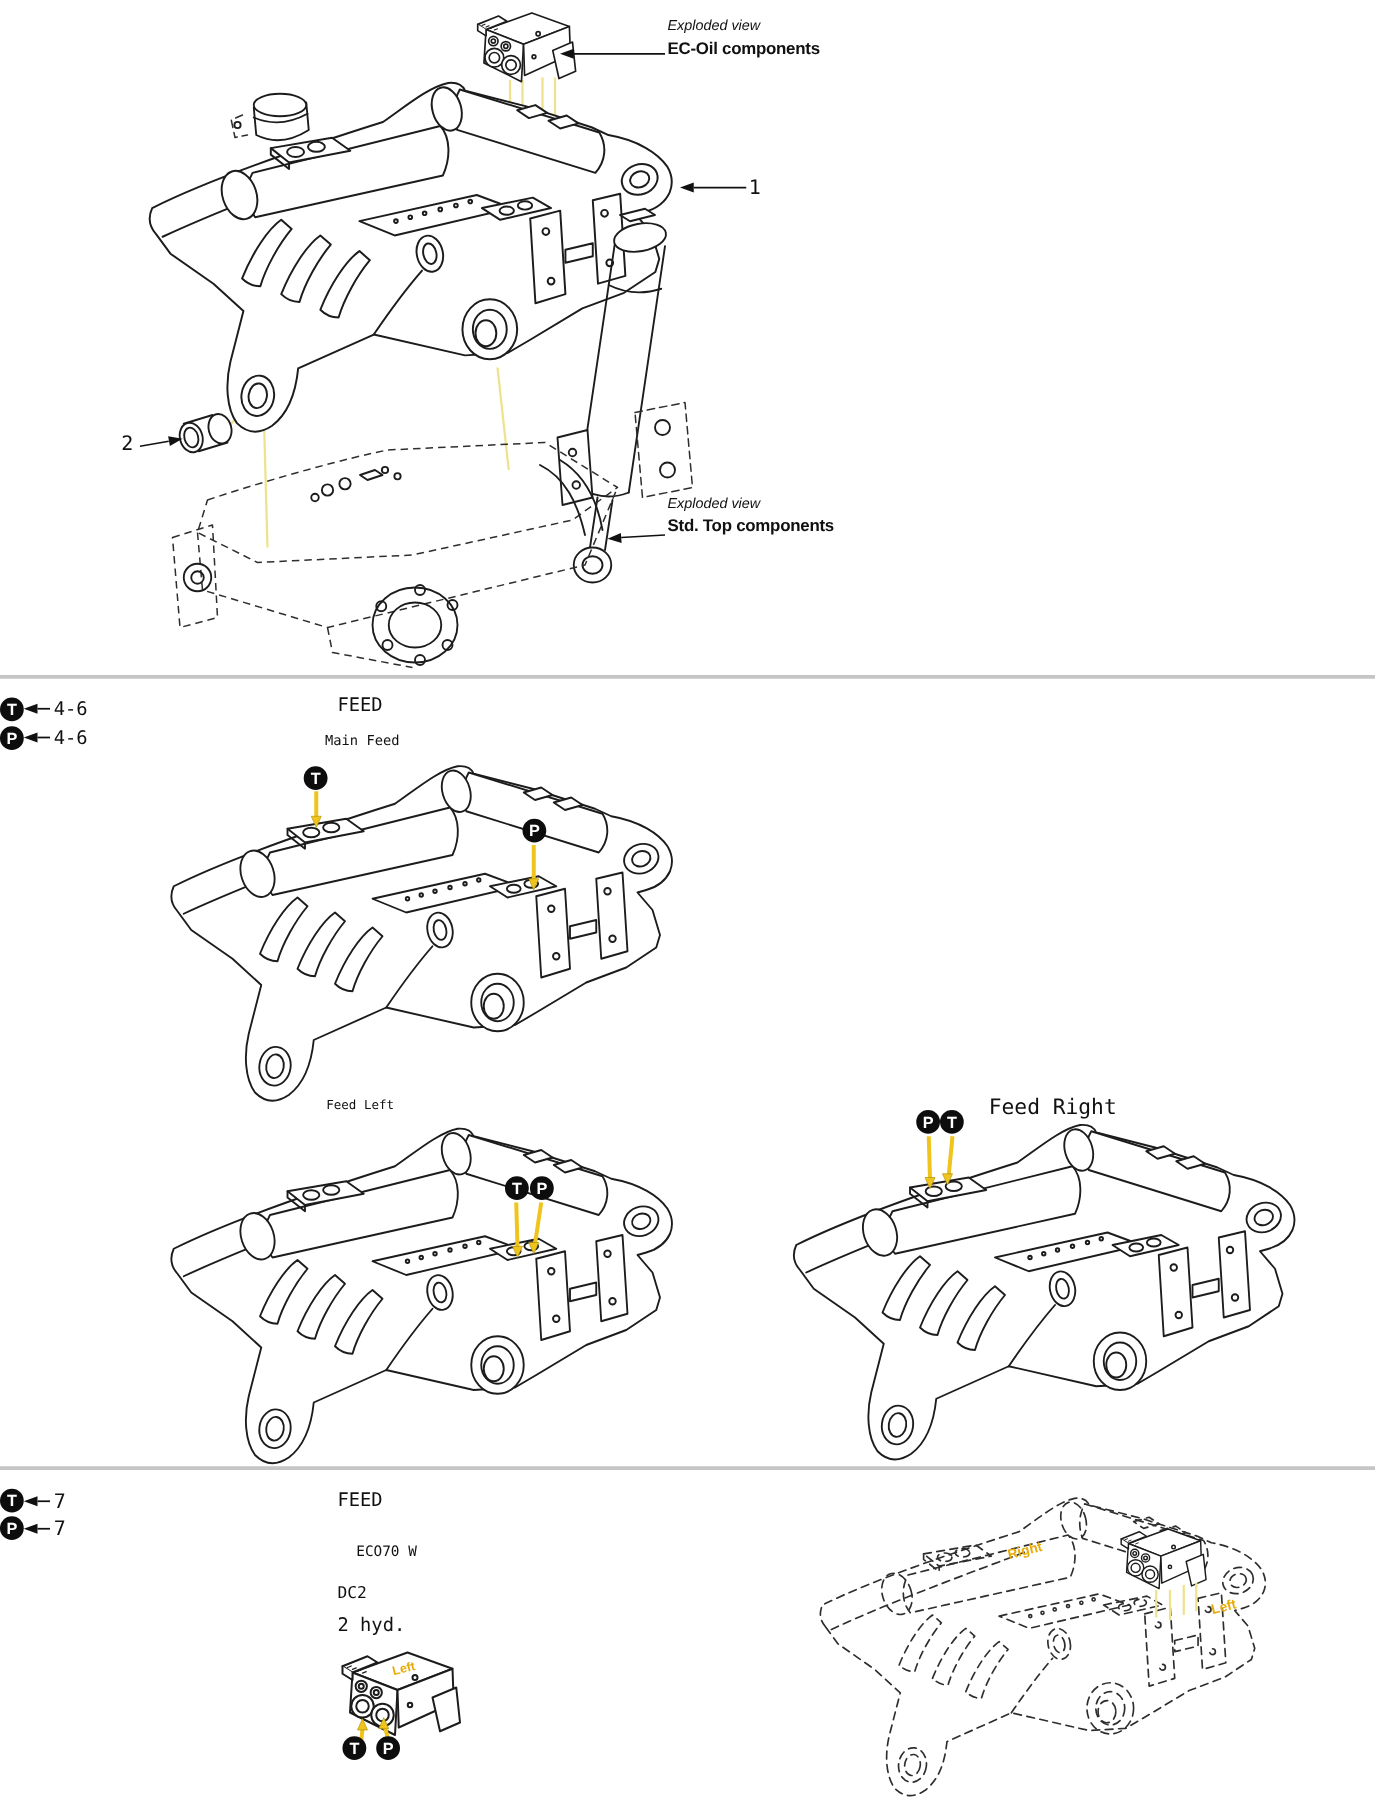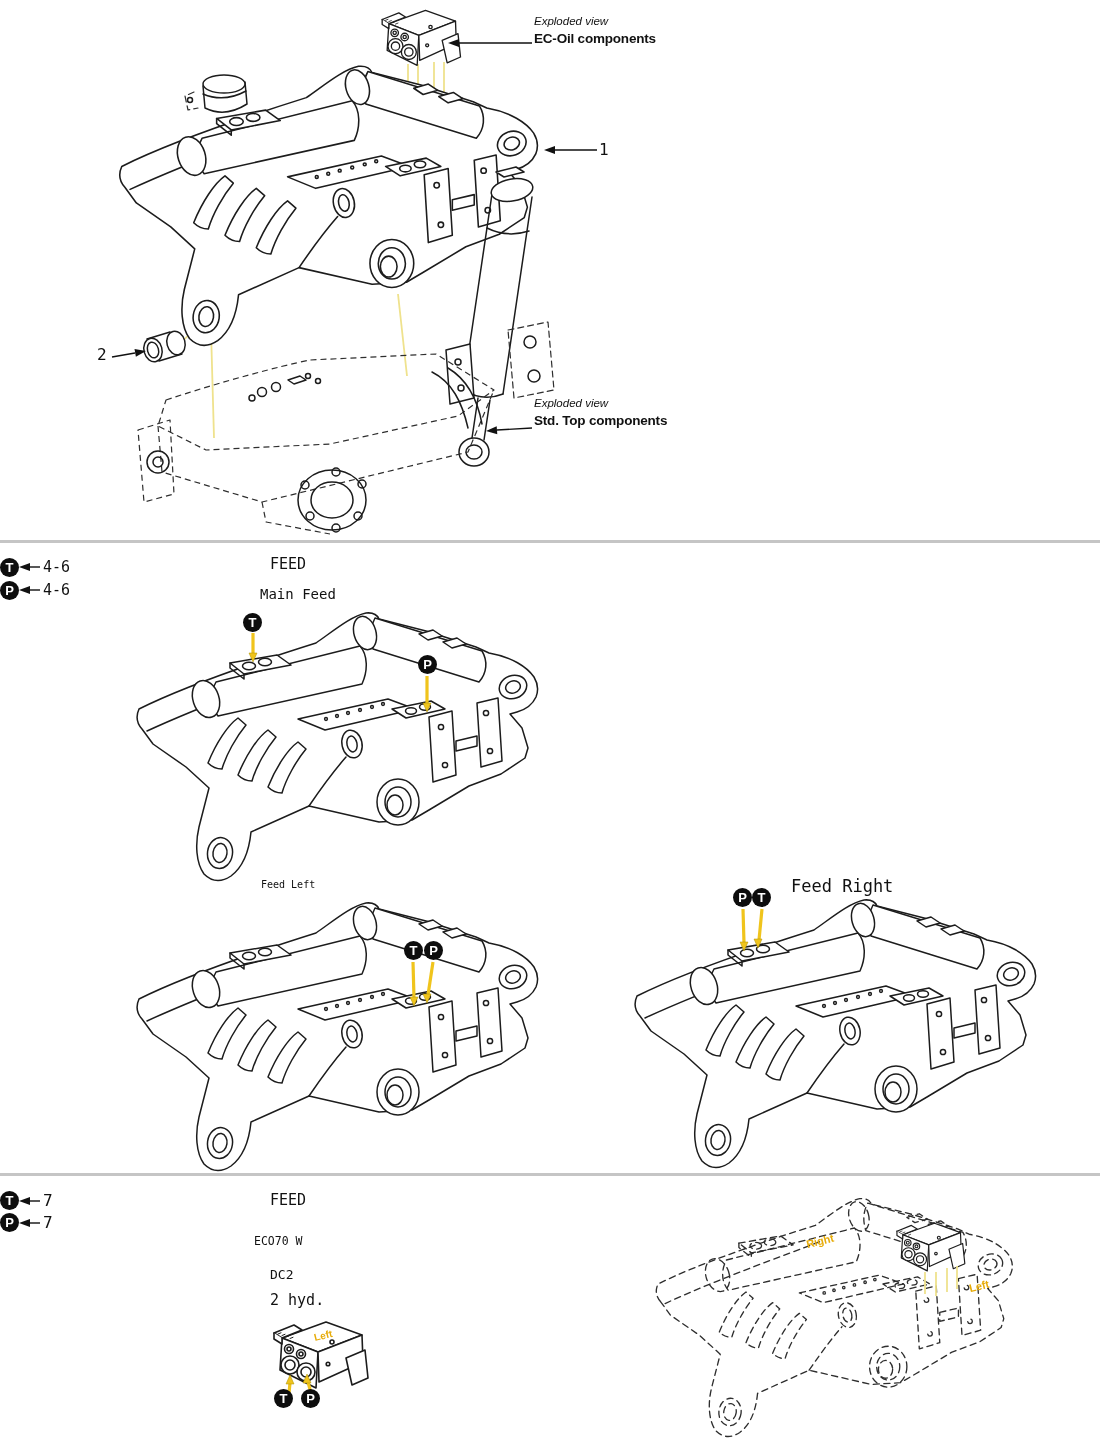--- a/index.html
+++ b/index.html
@@ -257,38 +257,38 @@
   <div class="cad" style="left:97px;top:346px;font-size:16px">2</div>
   <div class="cap-i" style="left:534px;top:397px">Exploded view</div>
   <div class="cap-b" style="left:534px;top:413px">Std. Top components</div>
 
   <div class="marker" style="left:0px;top:558px">T</div>
   <div class="cad" style="left:43px;top:559px;font-size:15px">4-6</div>
   <div class="marker" style="left:0px;top:581px">P</div>
   <div class="cad" style="left:43px;top:582px;font-size:15px">4-6</div>
 
   <div class="cad ctr" style="left:270px;top:556px;width:90px;font-size:15px">FEED</div>
-  <div class="cad ctr" style="left:260px;top:587px;width:110px;font-size:14px">Main Feed</div>
+  <div class="cad ctr" style="left:260px;top:587px;width:110px;font-size:11px">Main Feed</div>
   <div class="cad ctr" style="left:261px;top:879px;width:110px;font-size:10px">Feed Left</div>
   <div class="cad ctr" style="left:791px;top:877px;width:110px;font-size:17px">Feed Right</div>
 
   <div class="marker" style="left:243px;top:613px">T</div>
   <div class="marker" style="left:418px;top:655px">P</div>
   <div class="marker" style="left:404px;top:941px">T</div>
   <div class="marker" style="left:424px;top:941px">P</div>
   <div class="marker" style="left:733px;top:888px">P</div>
   <div class="marker" style="left:752px;top:888px">T</div>
 
   <div class="marker" style="left:0px;top:1191px">T</div>
   <div class="cad" style="left:43px;top:1192px;font-size:16px">7</div>
   <div class="marker" style="left:0px;top:1213px">P</div>
   <div class="cad" style="left:43px;top:1214px;font-size:16px">7</div>
 
   <div class="cad ctr" style="left:270px;top:1192px;width:90px;font-size:15px">FEED</div>
-  <div class="cad ctr" style="left:254px;top:1235px;width:90px;font-size:11.5px">ECO70 W</div>
+  <div class="cad ctr" style="left:285px;top:1235px;width:90px;font-size:11.5px">ECO70 W</div>
   <div class="cad ctr" style="left:270px;top:1268px;width:90px;font-size:13px">DC2</div>
   <div class="cad ctr" style="left:270px;top:1292px;width:90px;font-size:15px">2 hyd.</div>
 
   <div class="marker" style="left:274px;top:1389px">T</div>
   <div class="marker" style="left:301px;top:1389px">P</div>
 
   <div class="pos-label small" style="left:314px;top:1330px">Left</div>
   <div class="pos-label" style="left:806px;top:1235px">Right</div>
   <div class="pos-label" style="left:969px;top:1280px">Left</div>
 

